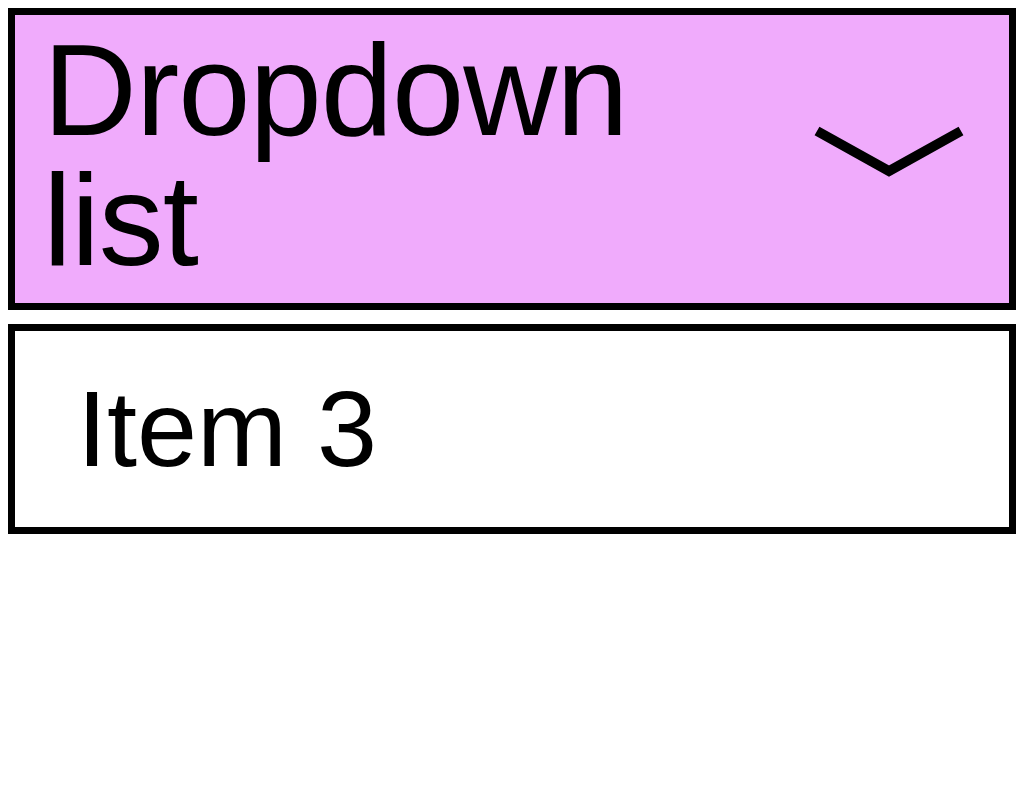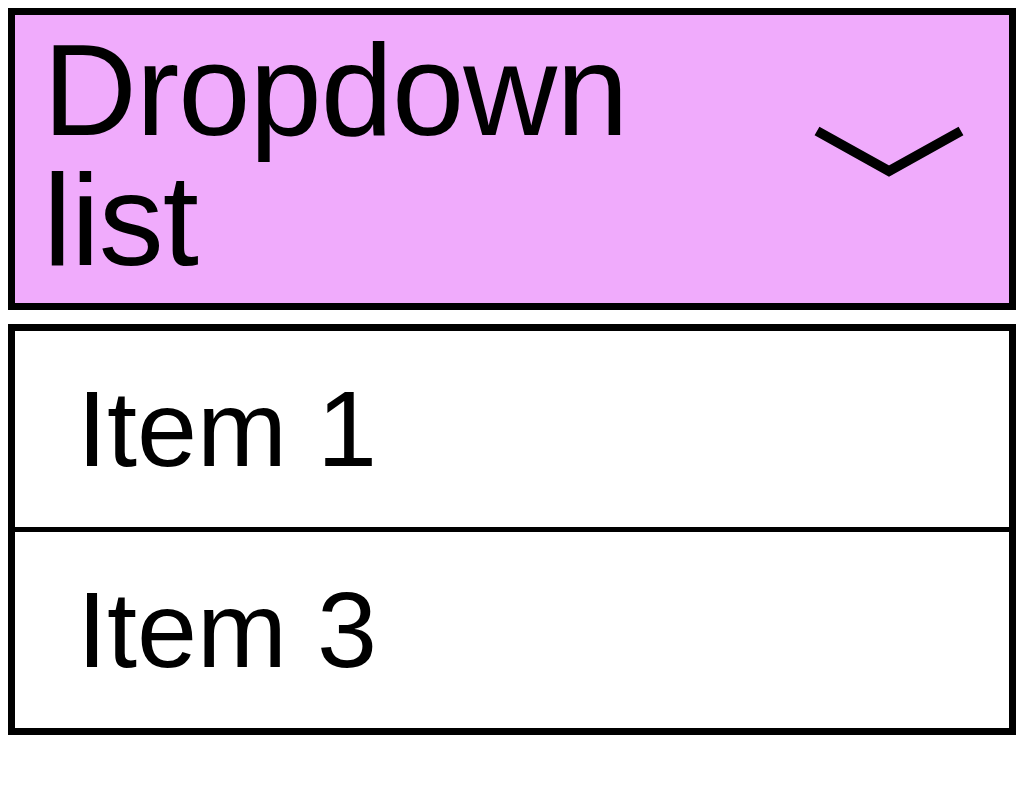--- a/index.html
+++ b/index.html
@@ -60,20 +60,17 @@
     <span class="dropdown-label">Dropdown list</span>
     <span class="chevron">
       <svg width="160" height="60" viewBox="0 0 160 60">
         <polyline points="8,8 80,48 152,8" fill="none" stroke="#000" stroke-width="10" stroke-linecap="butt" stroke-linejoin="miter"></polyline>
       </svg>
     </span>
   </div>
 
   <div class="dropdown-list">
     <div class="dropdown-item">
-      <span>Item 1</span>
-    </div>
-    <div class="dropdown-item">
       <span>Item 3</span>
     </div>
   </div>
 
 </div>
 
 </body></html>

